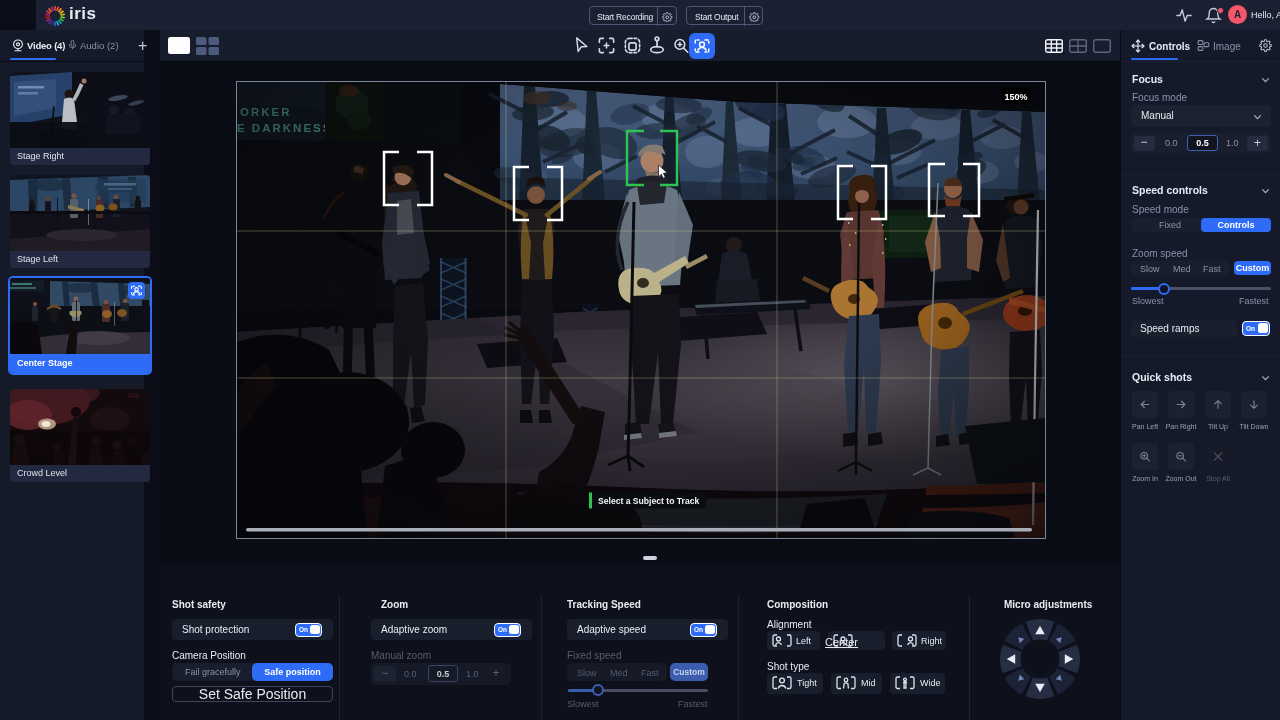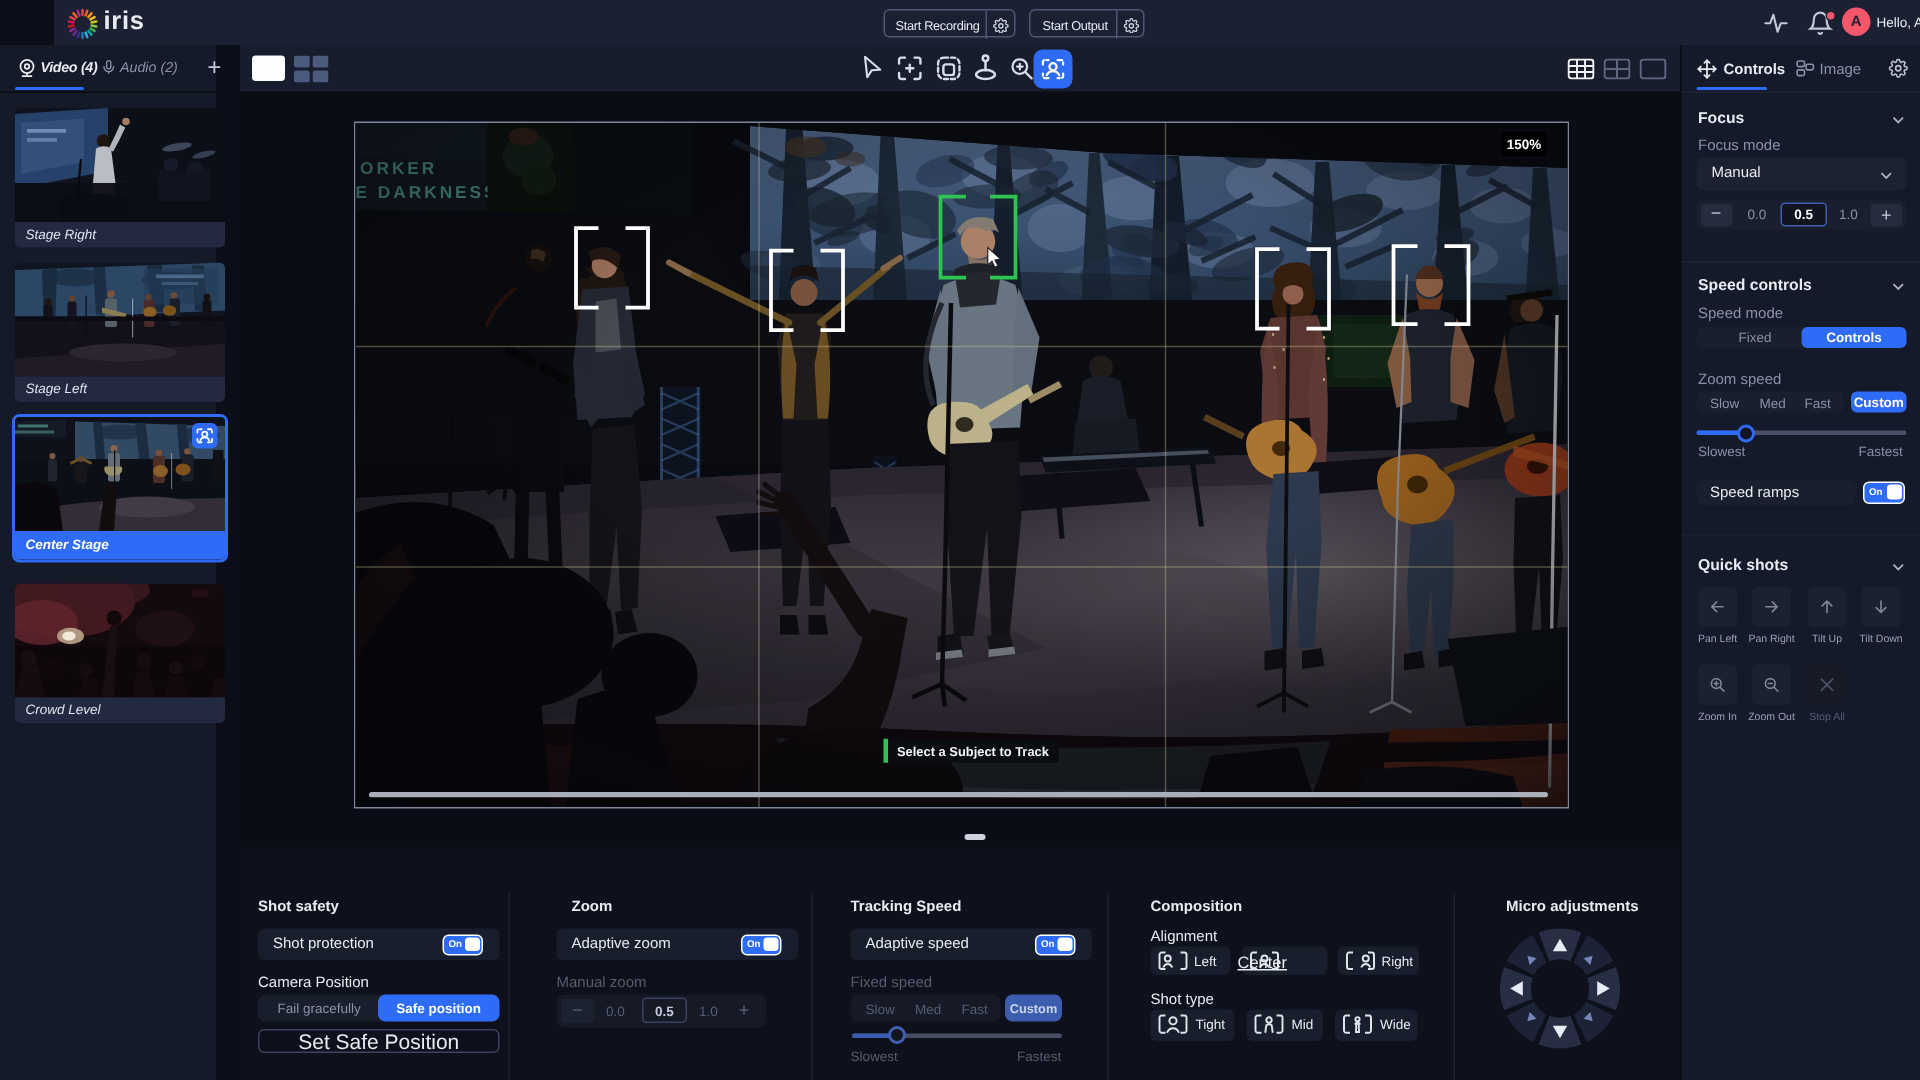--- a/index.html
+++ b/index.html
@@ -64,21 +64,21 @@
         <path d="M10.3 21a2 2 0 0 0 3.4 0"></path>
       </svg>
     <div class="abs" style="left:1181px;top:7px;width:7px;height:7px;border-radius:50%;background:#f4566a;border:1.5px solid #1b2032;"></div>
     <div class="abs" style="left:1192px;top:5px;width:19px;height:19px;border-radius:50%;background:#f4566a;color:#1b2032;font-size:10px;font-weight:bold;text-align:center;line-height:19px;">A</div>
     <div class="abs txt" style="left:1215px;top:10px;font-size:9px;">Hello, Adam</div>
     <svg class="abs" style="left:1261px;top:11px;" width="9" height="9" viewBox="0 0 10 10" fill="none" stroke="#c3c9d8" stroke-width="1.6">
         <polyline points="1,3 5,7 9,3"></polyline>
       </svg>
   </div>
 
-  <div class="abs" style="left:0;top:30px;width:144px;height:690px;background:#151a29;font-style:italic;">
+  <div class="abs" style="left:0;top:30px;width:144px;height:690px;background:#151a29;">
     <div class="abs" style="left:0;top:0;width:160px;height:32px;border-bottom:1px solid #090b12;">
       <svg class="abs" style="left:11px;top:8px;" width="14" height="15" viewBox="0 0 24 24" fill="none" stroke="#e8ebf2" stroke-width="2">
           <circle cx="12" cy="10" r="7.5"></circle>
           <circle cx="12" cy="10" r="2.6"></circle>
           <path d="M7 21h10" stroke-linecap="round"></path>
           <path d="M12 17.5V21"></path>
         </svg>
       <div class="abs txt" style="left:27px;top:10px;font-size:9.5px;font-weight:bold;letter-spacing:-0.2px;">Video (4)</div>
       <svg class="abs" style="left:67px;top:8px;" width="11" height="14" viewBox="0 0 24 24" fill="none" stroke="#8a92a8" stroke-width="2">
           <rect x="9" y="2" width="6" height="12" rx="3"></rect>

